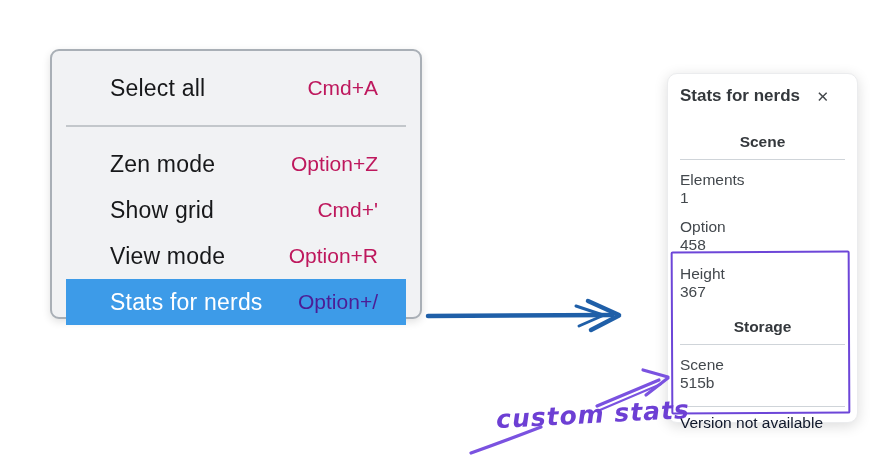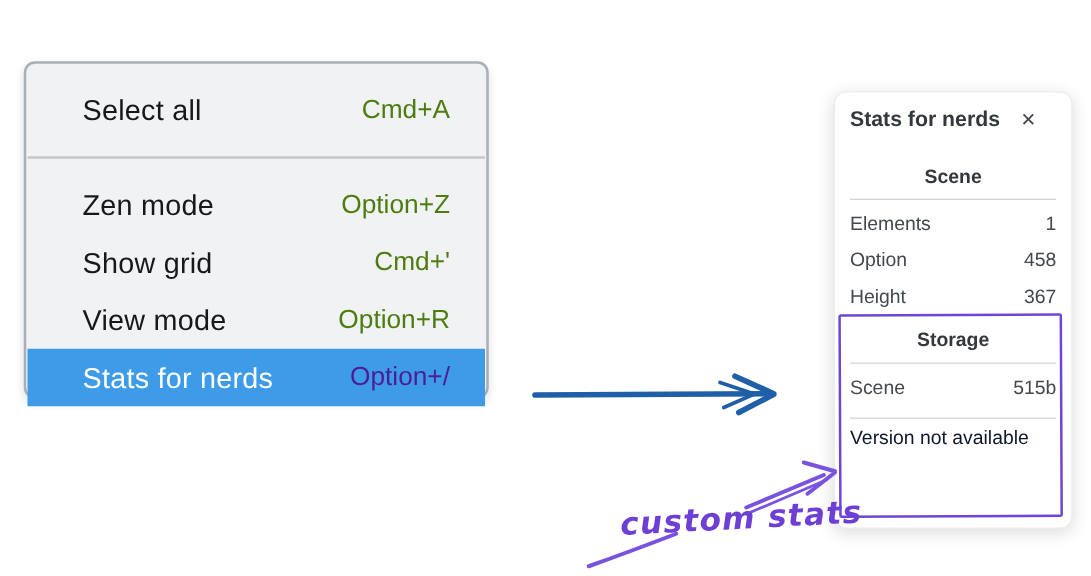--- a/index.html
+++ b/index.html
@@ -9,44 +9,44 @@
     width: 873px;
     height: 461px;
     background: #ffffff;
     overflow: hidden;
     font-family: "Liberation Sans", sans-serif;
   }
 
   
   .context-menu {
     position: absolute;
-    left: 19px; top: 49px;
+    left: 50px; top: 49px;
     width: 372px; height: 270px;
     background: #f1f2f4;
     border: 2px solid #a9afb6;
     border-radius: 9px;
     box-shadow: 0 3px 8px rgba(0,0,0,0.12);
-    padding: 14px 1px;
+    padding: 14px 14px;
   }
   .menu-item {
     height: 46px;
     display: flex;
     align-items: center;
     justify-content: space-between;
     padding: 0 28px 0 44px;
     cursor: default;
   }
   .menu-item .label {
     font-size: 23px;
     color: #17181a;
     letter-spacing: 0.2px;
   }
   .menu-item .shortcut {
     font-size: 21px;
-    color: #4d7c0f;
+    color: #be185d;
   }
   .menu-item.selected { background: #3d9be8; }
   .menu-item.selected .label { color: #ffffff; }
   .menu-item.selected .shortcut { color: #4c1d95; }
   .menu-divider {
     height: 2px;
     background: #c3c7cb;
     margin: 14px 0;
   }
 
@@ -99,20 +99,21 @@
     border-top: 1.5px solid #cfd4d9;
     margin: 8px 0 4px 0;
   }
   .hr-version { margin-top: 14px; }
   .stat-row {
     display: flex;
     justify-content: space-between;
     font-size: 15.5px;
     margin-top: 11px;
     color: #43484d;
+    flex-direction: column;
   }
   .version-note {
     font-size: 15.5px;
     margin-top: 7px;
     color: #0f172a;
     white-space: nowrap;
   }
 
   
   .highlight-box {

